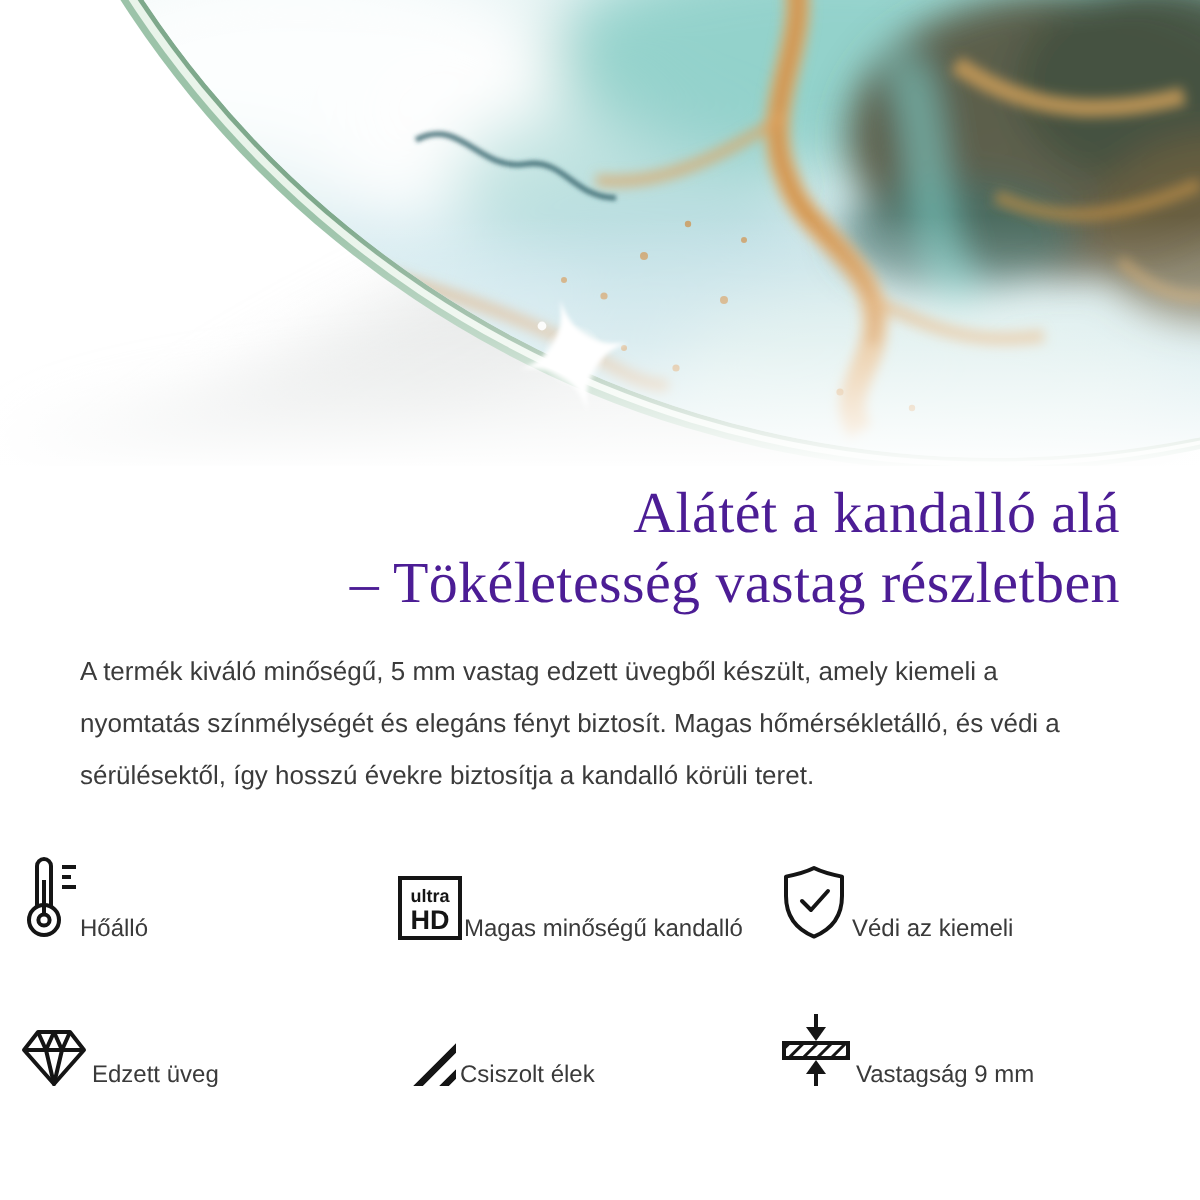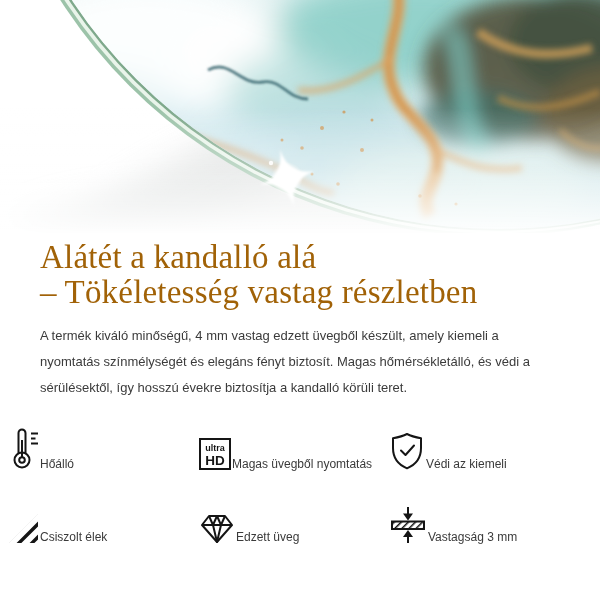--- a/index.html
+++ b/index.html
@@ -1,21 +1,21 @@
 <!DOCTYPE html>
 <html><head>
 <meta charset="utf-8">
 <style>
   html,body{margin:0;padding:0;background:#fff;}
   .page{position:relative;width:600px;height:600px;background:#ffffff;overflow:hidden;
         font-family:"Liberation Sans","DejaVu Sans",sans-serif;}
   .hero{position:relative;height:233px;overflow:hidden;background:#fff;}
   .hero svg{display:block;}
   .title{margin:7px 40px 0;font-family:"Liberation Serif","DejaVu Serif",serif;
-         font-size:33px;line-height:35px;font-weight:400;color:#a16207;letter-spacing:.2px;}
+         font-size:29px;line-height:35px;font-weight:400;color:#4c1d95;letter-spacing:.2px;text-align:right;}
   .desc{margin:13px 40px 0;width:502px;font-size:13px;line-height:26px;color:#3b3b3b;}
   .features{margin:24px 0 0 8px;display:grid;grid-template-columns:190px 190px 190px;row-gap:27px;}
   .feature{display:flex;align-items:flex-end;}
   .icon-box{height:46px;display:flex;align-items:flex-end;justify-content:center;}
   .feature-label{margin-top:26px;font-size:12px;color:#3a3a3a;}
   .fi{stroke:#151515;fill:none;stroke-width:2;}
   .fi-fill{fill:#151515;stroke:none;}
   .hd-text{font-family:"Liberation Sans","DejaVu Sans",sans-serif;font-weight:bold;fill:#151515;}
 </style>
 </head>
@@ -128,21 +128,21 @@
         <circle cx="271" cy="163" r="2.2" fill="#ffffff" opacity="0.9"></circle>
       </g>
     </svg>
   </div>
 
   <div class="title">
     <div>Alátét a kandalló alá</div>
     <div>– Tökéletesség vastag részletben</div>
   </div>
 
-  <div class="desc">A termék kiváló minőségű, 4 mm vastag edzett üvegből készült, amely kiemeli a nyomtatás színmélységét és elegáns fényt biztosít. Magas hőmérsékletálló, és védi a sérülésektől, így hosszú évekre biztosítja a kandalló körüli teret.</div>
+  <div class="desc">A termék kiváló minőségű, 5 mm vastag edzett üvegből készült, amely kiemeli a nyomtatás színmélységét és elegáns fényt biztosít. Magas hőmérsékletálló, és védi a sérülésektől, így hosszú évekre biztosítja a kandalló körüli teret.</div>
 
   <div class="features">
 
     <div class="feature">
       <div class="icon-box">
         <svg width="32" height="44" viewBox="0 0 32 44">
           <circle class="fi" cx="14" cy="33" r="7.5"></circle>
           <path class="fi" d="M10.5,26.4 L10.5,6 A3.5,3.5 0 0 1 17.5,6 L17.5,26.4"></path>
           <circle class="fi" cx="14" cy="33" r="2.8"></circle>
           <path class="fi" d="M14,30 L14,13"></path>
@@ -153,72 +153,72 @@
     </div>
 
     <div class="feature">
       <div class="icon-box">
         <svg width="34" height="34" viewBox="0 0 34 34">
           <rect class="fi" x="2" y="2" width="30" height="30" stroke-width="2.4"></rect>
           <text class="hd-text" x="17" y="14" font-size="9" text-anchor="middle">ultra</text>
           <text class="hd-text" x="17" y="27.5" font-size="13.5" text-anchor="middle">HD</text>
         </svg>
       </div>
-      <div class="feature-label">Magas üvegből nyomtatás</div>
+      <div class="feature-label">Magas minőségű kandalló</div>
     </div>
 
     <div class="feature">
       <div class="icon-box">
         <svg width="38" height="40" viewBox="0 0 38 40">
           <path class="fi" stroke-width="2.2" stroke-linejoin="round" d="M19,3 C23,5 28,6.3 33,7.3 L33,17 C33,27.5 27.5,33.8 19,37.3 C10.5,33.8 5,27.5 5,17 L5,7.3 C10,6.3 15,5 19,3 Z"></path>
           <path class="fi" stroke-width="2.4" stroke-linecap="round" stroke-linejoin="round" d="M13,19.5 L17.5,24 L26,14.5"></path>
         </svg>
       </div>
       <div class="feature-label">Védi az kiemeli</div>
+    </div>
+
+    <div class="feature">
+      <div class="icon-box">
+        <svg width="38" height="31" viewBox="0 0 38 31">
+          <path class="fi" stroke-linejoin="round" d="M11,3 L27,3 L34,12 L19,29 L4,12 Z"></path>
+          <path class="fi" stroke-linejoin="round" d="M11,3 L15,12 L19,3 L23,12 L27,3 M4,12 L34,12 M15,12 L19,29 L23,12"></path>
+        </svg>
+      </div>
+      <div class="feature-label">Edzett üveg</div>
     </div>
 
     <div class="feature">
       <div class="icon-box">
         <svg width="32" height="31" viewBox="0 0 32 31">
           <defs>
               <clipPath id="triClip">
                 <path d="M1,30 L30,1 L30,30 Z"></path>
               </clipPath>
             </defs>
           <g clip-path="url(#triClip)" stroke="#151515" stroke-width="3.4">
             <path d="M-4,32 L32,-4 M2.5,38.5 L38.5,2.5 M9,45 L45,9 M15.5,51.5 L51.5,15.5 M22,58 L58,22"></path>
           </g>
         </svg>
       </div>
       <div class="feature-label">Csiszolt élek</div>
-    </div>
-
-    <div class="feature">
-      <div class="icon-box">
-        <svg width="38" height="31" viewBox="0 0 38 31">
-          <path class="fi" stroke-linejoin="round" d="M11,3 L27,3 L34,12 L19,29 L4,12 Z"></path>
-          <path class="fi" stroke-linejoin="round" d="M11,3 L15,12 L19,3 L23,12 L27,3 M4,12 L34,12 M15,12 L19,29 L23,12"></path>
-        </svg>
-      </div>
-      <div class="feature-label">Edzett üveg</div>
     </div>
 
     <div class="feature">
       <div class="icon-box">
         <svg width="40" height="38" viewBox="0 0 40 38">
           <defs>
             <pattern id="hatchP" width="5" height="5" patternUnits="userSpaceOnUse" patternTransform="rotate(45)">
               <rect width="5" height="5" fill="#ffffff"></rect>
               <line x1="0" y1="0" x2="0" y2="5" stroke="#151515" stroke-width="3"></line>
             </pattern>
           </defs>
           <path class="fi" stroke-width="2.4" d="M20,1 L20,8"></path>
           <path class="fi-fill" d="M20,14.5 L15,7.5 L25,7.5 Z"></path>
           <rect x="4" y="15.5" width="32" height="7.5" fill="url(#hatchP)" stroke="#151515" stroke-width="2"></rect>
           <path class="fi" stroke-width="2.4" d="M20,37 L20,30"></path>
           <path class="fi-fill" d="M20,24 L15,31 L25,31 Z"></path>
         </svg>
       </div>
-      <div class="feature-label">Vastagság 3 mm</div>
+      <div class="feature-label">Vastagság 9 mm</div>
     </div>
 
   </div>
 </div>
 
 </body></html>

